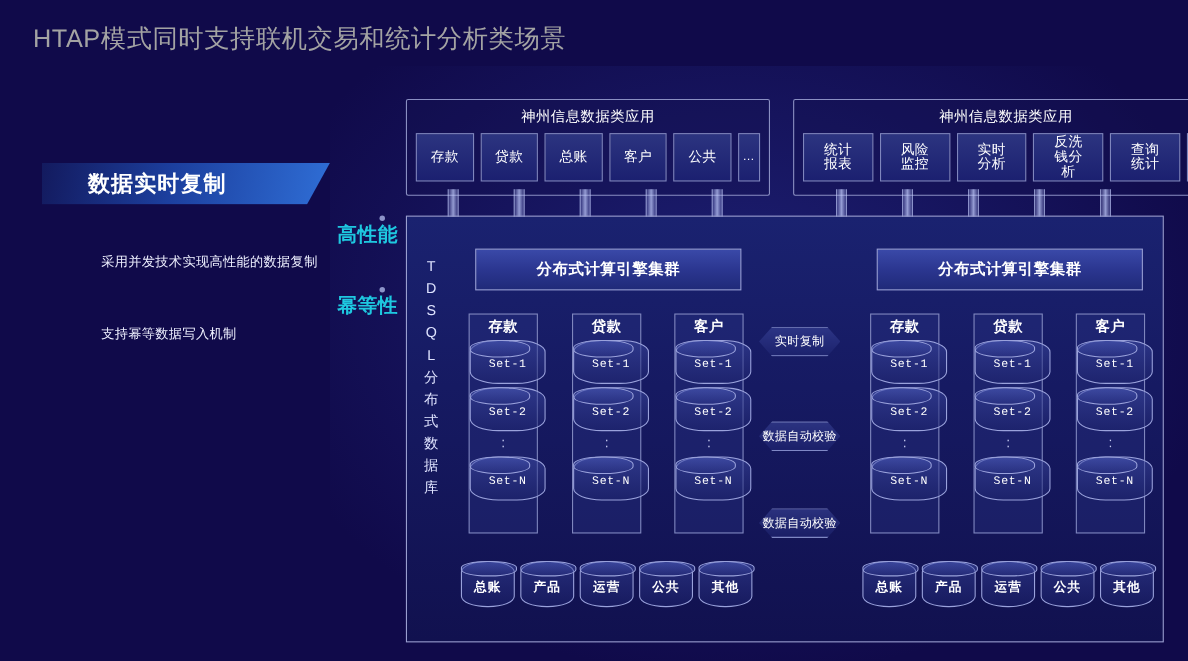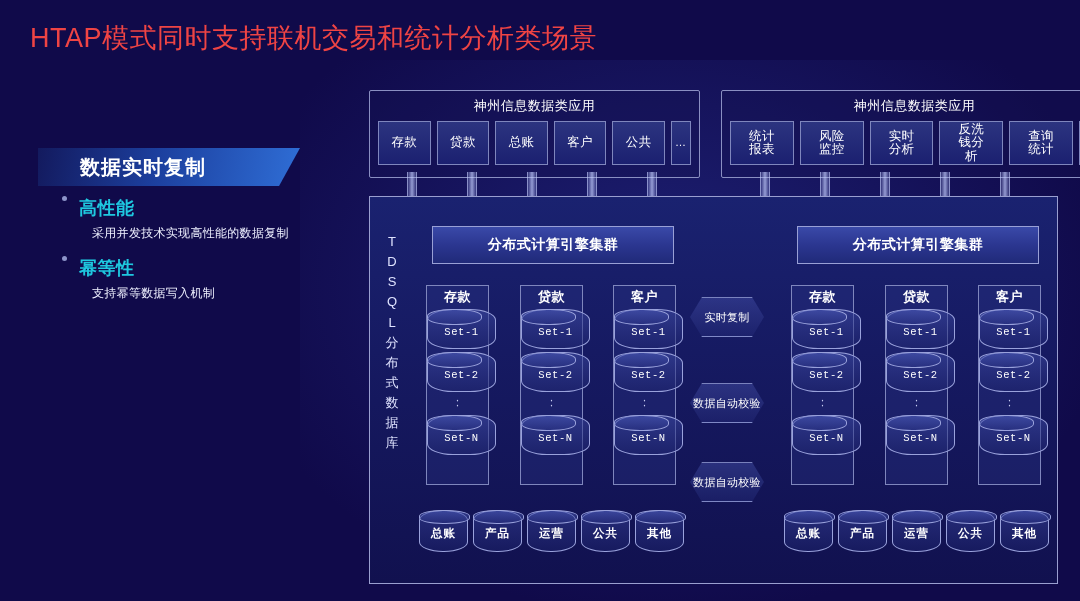--- a/index.html
+++ b/index.html
@@ -14,37 +14,37 @@
   
   .bg-glow{
     position:absolute; left:300px; top:60px; width:820px; height:560px;
     background:radial-gradient(ellipse at 45% 40%, rgba(40,50,150,.55) 0%, rgba(16,10,74,0) 70%);
     pointer-events:none;
   }
 
   
   .page-title{
     position:absolute; left:30px; top:20px;
-    font-size:27px; letter-spacing:.5px; color:#ef4444; font-weight:400;
+    font-size:23px; letter-spacing:.5px; color:#a3a3a3; font-weight:400;
     white-space:nowrap;
   }
 
   
   .banner{
     position:absolute; left:38px; top:148px; width:262px; height:38px;
     background:linear-gradient(100deg,#131a5e 0%, #1c3f9e 45%, #2f6ed6 100%);
     clip-path:polygon(0 0, 100% 0, 92% 100%, 0% 100%);
     display:flex; align-items:center;
   }
   .banner-text{
     margin-left:42px; font-size:20px; font-weight:bold; color:#fff; letter-spacing:1px;
   }
   .bullets{ position:absolute; left:62px; top:196px; width:300px; }
   .b-item{ margin-bottom:14px; }
-  .b-head{ display:flex; align-items:flex-start; }
+  .b-head{ display:flex; align-items:flex-end;flex-direction:column; }
   .b-dot{
     width:5px; height:5px; border-radius:50%; background:#8d94c9;
     margin-right:12px; flex:none;
   }
   .b-title{ color:#1ec8e0; font-size:18px; font-weight:bold; letter-spacing:.5px;}
   .b-desc{ margin-left:30px; margin-top:5px; font-size:12px; color:#eef0ff; letter-spacing:.3px;}
 
   
   .appgroup{
     position:absolute; border:1px solid #8a8fc2; background:rgba(20,16,80,.35);
@@ -120,21 +120,21 @@
   }
   .cyl .lbl{
     position:relative; z-index:2; font-size:10.5px; color:#fff; letter-spacing:.6px;
     font-family:"Liberation Mono","DejaVu Sans Mono",monospace; margin-top:6px;
   }
   .vdots{ text-align:center; color:#c8cdf2; font-size:12px; line-height:5px; padding:6px 0 4px 0;}
   .vdots span{ display:block; }
 
   
   .xarrow{
-    position:absolute; width:74px; height:40px;
+    position:absolute; width:74px; height:27px;
     display:flex; align-items:center; justify-content:center;
     font-size:11px; color:#fff; letter-spacing:.3px; white-space:nowrap;
     background:linear-gradient(180deg,rgba(70,82,170,.45),rgba(35,42,120,.45));
     border-top:1px solid rgba(185,195,245,.6); border-bottom:1px solid rgba(185,195,245,.6);
     clip-path:polygon(12px 0, calc(100% - 12px) 0, calc(100% - 12px) -0px, 100% 50%, calc(100% - 12px) 100%, 12px 100%, 12px 100%, 0 50%, 12px 0);
   }
 
   
   .botcyl{
     position:absolute; width:49px; height:42px;

